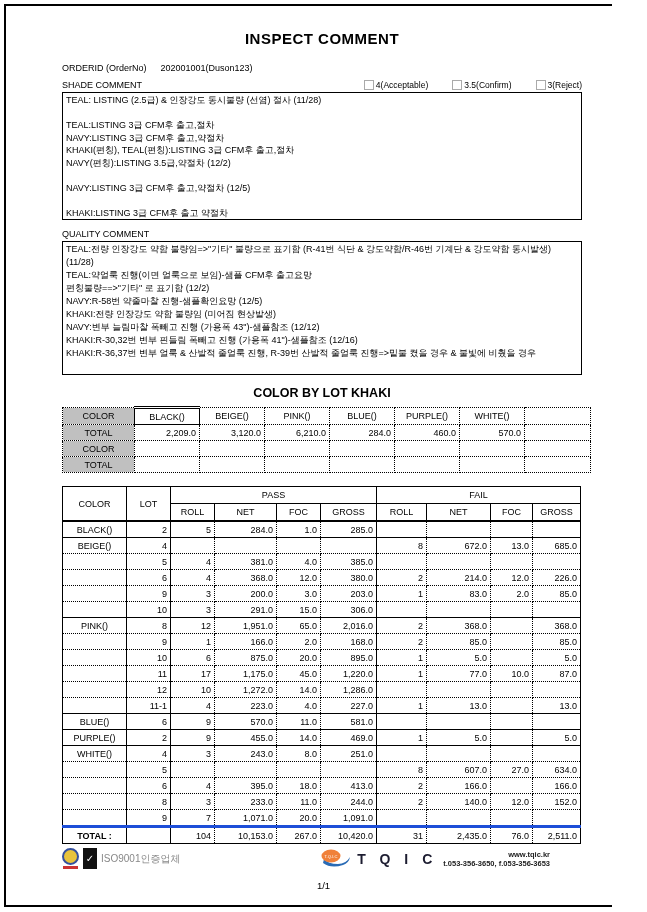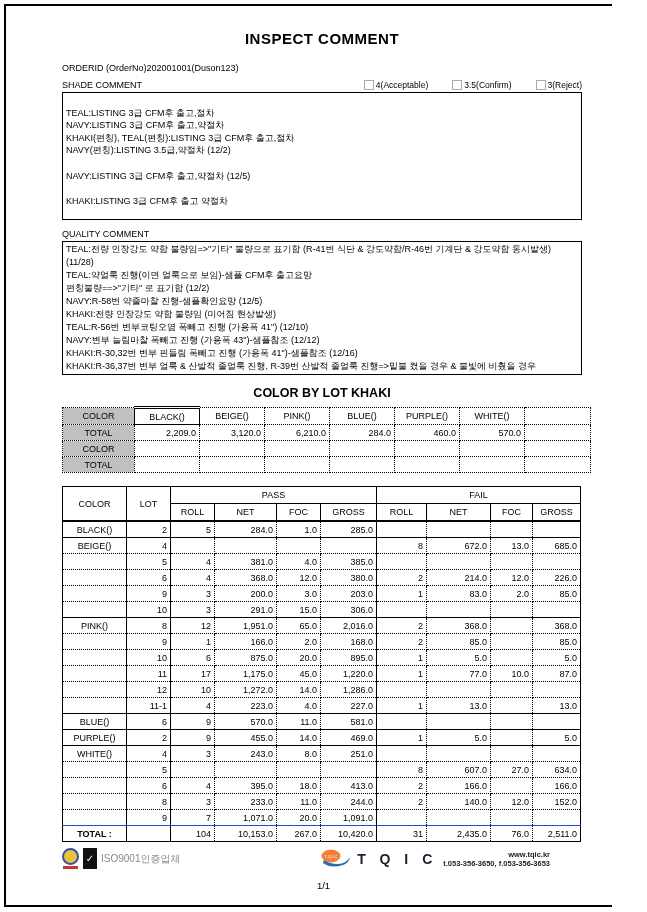--- a/index.html
+++ b/index.html
@@ -2,21 +2,21 @@
 <html><head>
 <meta charset="utf-8">
 <style>
   html,body{margin:0;padding:0;background:#fff;}
   .page{position:relative;width:612px;height:912px;background:#fff;
         font-family:"Liberation Sans",sans-serif;color:#000;overflow:hidden;}
   .frame{position:absolute;left:4px;top:4px;width:635px;height:899px;border:2px solid #000;}
   .content{position:absolute;left:62px;top:30px;width:520px;}
   .title{text-align:center;font-size:15px;font-weight:bold;letter-spacing:.5px;margin:0 0 16px 0;}
   .order-row{font-size:9px;margin-bottom:7px;}
-  .order-row .val{}
+  .order-row .val{margin-left:14px;}
   .sec-head{display:flex;justify-content:space-between;align-items:flex-end;margin-bottom:2px;}
   .sec-label{font-size:9px;font-weight:normal;}
   .cb-group{display:flex;gap:24px;align-items:center;}
   .cb-item{display:flex;align-items:center;gap:2px;font-size:8.5px;}
   .cb{display:inline-block;width:8px;height:8px;border:1px solid #aaa;background:#fff;}
   .comment-box{border:1px solid #000;padding:1px 3px;font-size:9px;line-height:12.6px;}
   .shade-box{height:124px;}
   .quality-box{min-height:130px;line-height:13px;}
   .quality-label{margin-top:9px;margin-bottom:2px;}
   .lot-title{text-align:center;font-size:12.5px;font-weight:bold;margin:11px 0 6px 0;}
@@ -31,21 +31,21 @@
   .main-table th{border:1px solid #000;font-weight:normal;height:16px;padding:0;text-align:center;}
   .main-table tr.sub-head th{border-bottom:2px solid #000;}
   .main-table th.span2{border-bottom:2px solid #000;}
   .main-table td{border:1px dotted #000;height:15px;padding:0 3px;overflow:hidden;}
   .main-table .c-color{text-align:center;}
   .main-table .c-num{text-align:right;}
   .main-table td.c-lot{border-left:1px solid #000;}
   .main-table td.c-proll{border-left:1px solid #000;}
   .main-table td.c-froll{border-left:1px solid #000;}
   .main-table tr.group td{border-top:1px solid #000;}
-  .main-table tfoot td{border-top:1px solid #1d4ed8;}
+  .main-table tfoot td{border-top:3px solid #1d4ed8;}
   .main-table tfoot .t-label{text-align:center;font-weight:bold;}
   .footer{position:absolute;left:62px;right:62px;top:848px;display:flex;justify-content:space-between;align-items:flex-start;}
   .iso-group{display:flex;align-items:center;gap:4px;}
   .emblem{width:13px;height:13px;border-radius:50%;background:#e8c33c;border:2px solid #35509e;}
   .emblem-wrap{display:flex;flex-direction:column;align-items:center;gap:1px;}
   .emblem-sub{width:15px;height:3px;background:#c33;}
   .iso-check{width:14px;height:21px;background:#111;color:#fff;font-size:10px;display:flex;align-items:center;justify-content:center;}
   .iso-label{font-size:10px;color:#888;}
   .tqic-group{display:flex;align-items:center;gap:6px;}
   .tqic-word{font-size:14px;font-weight:bold;color:#1c1c30;letter-spacing:5px;}
@@ -76,39 +76,39 @@
           <span class="cb"></span>
           <span>3.5(Confirm)</span>
         </span>
         <span class="cb-item">
           <span class="cb"></span>
           <span>3(Reject)</span>
         </span>
       </span>
     </div>
     <div id="shade-lines" class="comment-box shade-box">
+        <div>TEAL: LISTING (2.5급) &amp; 인장강도 동시불량 (선염) 절사 (11/28)</div>
         <div>&nbsp;</div>
         <div>TEAL:LISTING 3급 CFM후 출고,절차</div>
         <div>NAVY:LISTING 3급 CFM후 출고,약절차</div>
         <div>KHAKI(편칭), TEAL(편칭):LISTING 3급 CFM후 출고,절차</div>
         <div>NAVY(편칭):LISTING 3.5급,약절차 (12/2)</div>
         <div>&nbsp;</div>
         <div>NAVY:LISTING 3급 CFM후 출고,약절차 (12/5)</div>
         <div>&nbsp;</div>
         <div>KHAKI:LISTING 3급 CFM후 출고 약절차</div>
       </div>
 
     <div class="sec-label quality-label">QUALITY COMMENT</div>
     <div id="quality-lines" class="comment-box quality-box">
         <div>TEAL:전량 인장강도 약함 불량임=&gt;"기타" 불량으로 표기함 (R-41번 식단 &amp; 강도약함/R-46번 기계단 &amp; 강도약함 동시발생) (11/28)</div>
         <div>TEAL:약얼룩 진행(이면 얼룩으로 보임)-샘플 CFM후 출고요망</div>
         <div>편칭불량==&gt;"기타" 로 표기함 (12/2)</div>
         <div>NAVY:R-58번 약줄마찰 진행-샘플확인요망 (12/5)</div>
         <div>KHAKI:전량 인장강도 약함 불량임 (미어짐 현상발생)</div>
-        <div>TEAL:R-56번 변부코팅오염 폭빼고 진행 (가용폭 41") (12/10)</div>
         <div>NAVY:변부 늘림마찰 폭빼고 진행 (가용폭 43")-샘플참조 (12/12)</div>
         <div>KHAKI:R-30,32번 변부 핀들림 폭빼고 진행 (가용폭 41")-샘플참조 (12/16)</div>
         <div>KHAKI:R-36,37번 변부 얼룩 &amp; 산발적 줄얼룩 진행, R-39번 산발적 줄얼룩 진행=&gt;밑불 켰을 경우 &amp; 불빛에 비췄을 경우</div>
       </div>
 
     <div class="lot-title">COLOR BY LOT KHAKI</div>
 
     <table class="lot-table">
       <colgroup>
           <col style="width:72px">

